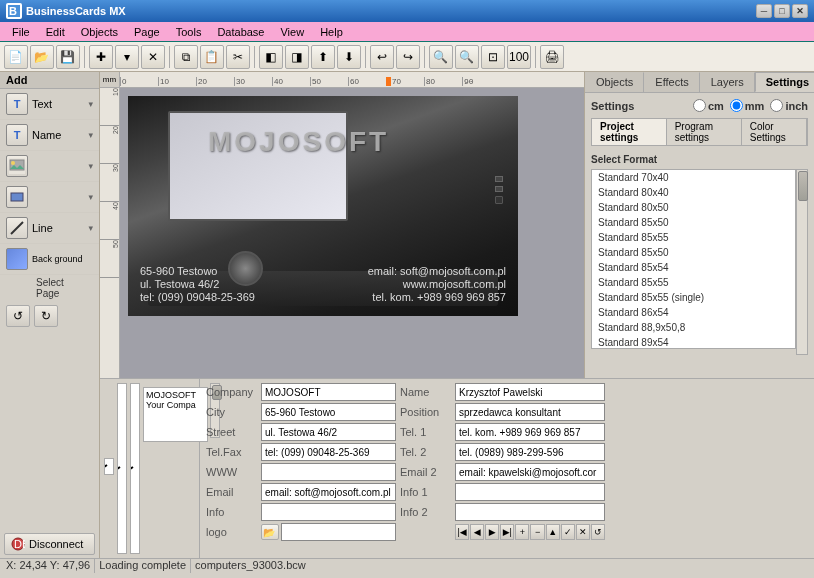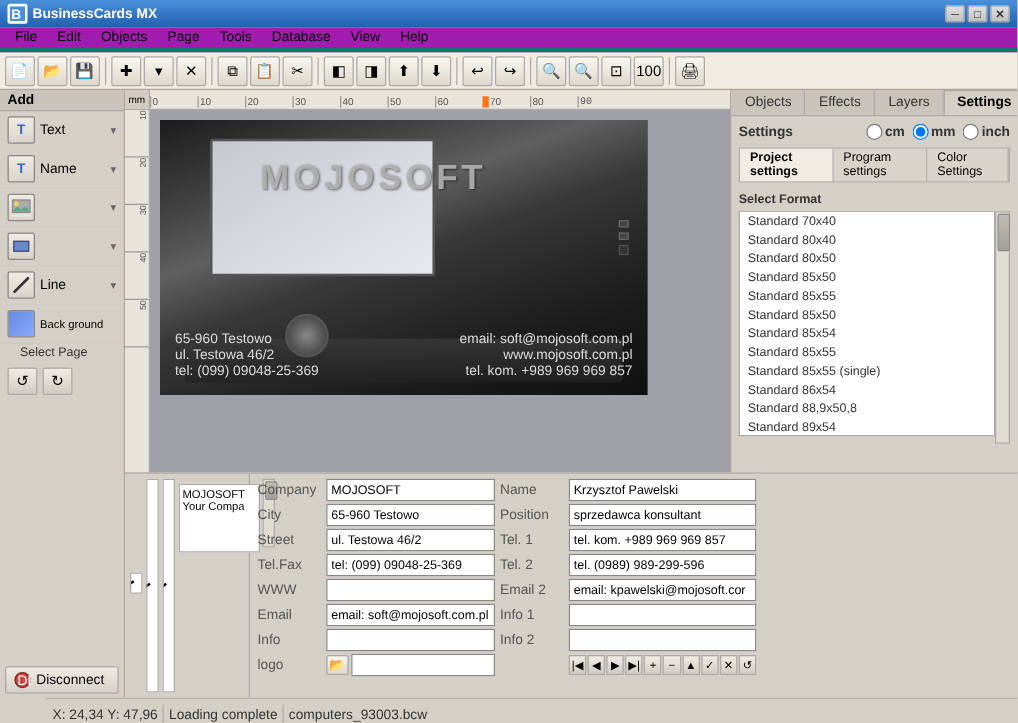--- a/index.html
+++ b/index.html
@@ -6,38 +6,38 @@
     body { width: 814px; height: 578px; overflow: hidden; background: #d4d0c8; }
 
     
     .titlebar { background: linear-gradient(to bottom, #4a90d9, #2060b0); height: 22px; display: flex; align-items: center; padding: 0 6px; color: white; font-size: 11px; font-weight: bold; }
     .titlebar .app-icon { width: 16px; height: 16px; background: #fff; border-radius: 2px; margin-right: 4px; display: flex; align-items: center; justify-content: center; }
     .titlebar .title { flex: 1; }
     .titlebar .win-buttons { display: flex; gap: 2px; }
     .win-btn { width: 16px; height: 14px; border: 1px solid #aaa; background: linear-gradient(to bottom, #e0e0e0, #c0c0c0); border-radius: 2px; cursor: pointer; display: flex; align-items: center; justify-content: center; font-size: 9px; color: #333; }
 
     
-    .menubar { background: #a21caf; height: 20px; display: flex; align-items: center; padding: 0 4px; border-bottom: 4px solid #0f766e; }
+    .menubar { background: #f9a8d4; height: 20px; display: flex; align-items: center; padding: 0 4px; border-bottom: 1px solid #0f766e; }
     .menu-item { padding: 2px 8px; cursor: pointer; color: #000; }
 
     
     .toolbar { background: #f0ece4; height: 30px; display: flex; align-items: center; padding: 2px 4px; gap: 2px; border-bottom: 1px solid #b0a898; }
     .tb-btn { width: 24px; height: 24px; background: linear-gradient(to bottom, #f8f6f0, #ddd8cc); border: 1px solid #aaa; border-radius: 2px; cursor: pointer; display: flex; align-items: center; justify-content: center; font-size: 12px; }
     .tb-sep { width: 1px; height: 22px; background: #aaa; margin: 0 2px; }
 
     
     .main { display: flex; height: calc(578px - 22px - 20px - 30px - 20px); }
 
     
     .left-panel { width: 100px; background: #d4d0c8; border-right: 1px solid #b0a898; display: flex; flex-direction: column; }
     .add-label { background: #c8c4bc; padding: 2px 6px; font-weight: bold; font-size: 11px; border-bottom: 1px solid #aaa; }
     .tool-btn { display: flex; align-items: center; gap: 4px; padding: 4px 6px; cursor: pointer; border-bottom: 1px solid #d0ccc4; }
     .tool-icon { width: 22px; height: 22px; border: 1px solid #888; background: linear-gradient(to bottom, #f0ece4, #d8d4cc); display: flex; align-items: center; justify-content: center; font-size: 11px; border-radius: 2px; }
     .tool-arrow { font-size: 9px; color: #666; margin-left: auto; }
-    .select-page { padding: 2px 16px; font-size: 10px; color: #333; }
+    .select-page { padding: 2px 16px; font-size: 10px; color: #333; margin-left: 20px; }
     .nav-btns { display: flex; gap: 4px; padding: 4px 6px; }
     .nav-btn { width: 24px; height: 22px; background: linear-gradient(to bottom, #f0ece4, #d0ccc4); border: 1px solid #aaa; border-radius: 2px; cursor: pointer; display: flex; align-items: center; justify-content: center; font-size: 12px; }
 
     
     .canvas-area { flex: 1; background: #a0a0a8; overflow: hidden; position: relative; }
 
     
     .right-panel { width: 230px; background: #d4d0c8; border-left: 1px solid #b0a898; display: flex; flex-direction: column; }
     .tabs-row { display: flex; background: #d4d0c8; border-bottom: 1px solid #aaa; }
     .tab { padding: 3px 10px; cursor: pointer; border: 1px solid transparent; border-bottom: none; font-size: 11px; color: #333; background: #c8c4bc; border-right: 1px solid #aaa; }
@@ -59,21 +59,21 @@
     .data-panel { flex: 1; padding: 4px; overflow: hidden; }
     .search-row { display: flex; gap: 4px; margin-bottom: 4px; align-items: center; }
     .search-dropdown { padding: 1px 4px; border: 1px solid #aaa; background: white; font-size: 10px; }
     .data-label { color: #555; padding: 1px 2px; display: flex; align-items: center; }
     .data-input { border: 1px solid #888; background: white; padding: 1px 3px; height: 18px; width: 100%; font-size: 10px; }
 
     .text-area-left { width: 95px; background: white; border: 1px solid #aaa; margin-top: 4px; height: 60px; overflow: hidden; padding: 2px; font-size: 9px; }
     .mc-btn { width: 18px; height: 16px; background: linear-gradient(to bottom, #f0ece4, #d0ccc4); border: 1px solid #aaa; cursor: pointer; display: flex; align-items: center; justify-content: center; font-size: 9px; }
 
     
-    .statusbar { height: 20px; background: #d4d0c8; border-top: 1px solid #aaa; display: flex; align-items: flex-end; padding: 0 6px; gap: 4px; font-size: 10px; color: #333; margin-left: 36px; }
+    .statusbar { height: 20px; background: #d4d0c8; border-top: 1px solid #aaa; display: flex; align-items: flex-start; padding: 0 6px; gap: 4px; font-size: 10px; color: #333; }
     .status-sep { width: 1px; height: 14px; background: #aaa; }
 
     
     .laptop-bg { width: 100%; height: 100%; background: linear-gradient(135deg, #1a1a1a 0%, #3a3a3a 30%, #2a2a2a 60%, #1a1a1a 100%); position: relative; overflow: hidden; }
 
     .scrollbar-track { width: 12px; background: #e0dcd4; border: 1px solid #aaa; }
     .scrollbar-thumb { width: 10px; height: 30px; background: linear-gradient(to bottom, #c0bcb4, #a0a098); border: 1px solid #888; border-radius: 2px; margin: 1px; }
 
     .disconnect-btn { display: flex; align-items: center; gap: 4px; padding: 3px 6px; cursor: pointer; border: 1px solid #aaa; background: linear-gradient(to bottom, #f0ece4, #d4d0c8); margin: 3px 4px; border-radius: 2px; }
   </style>

